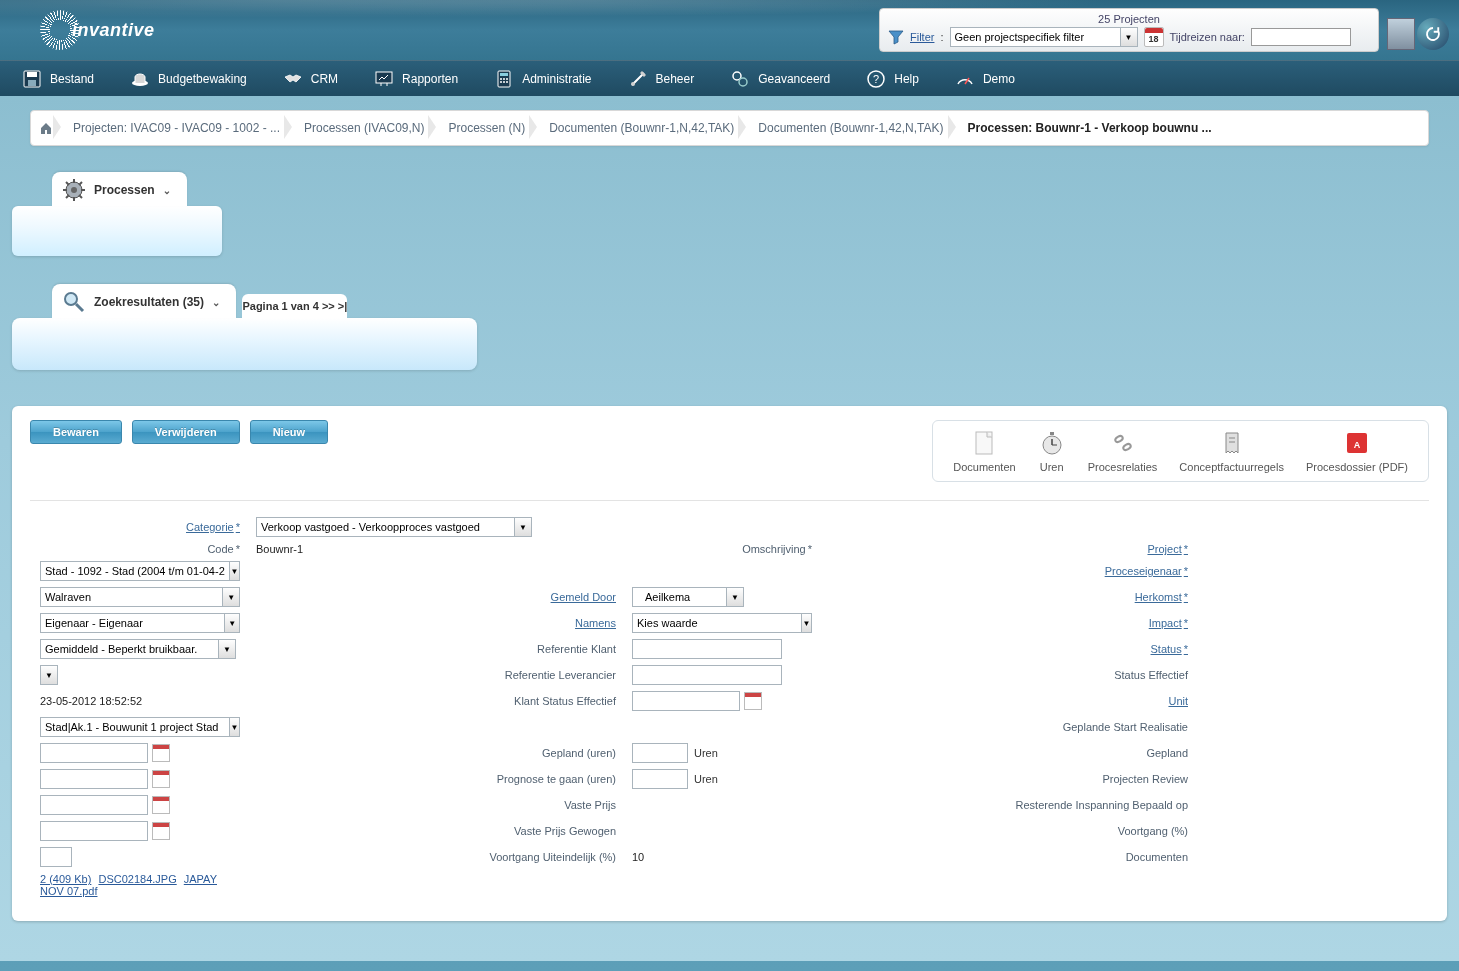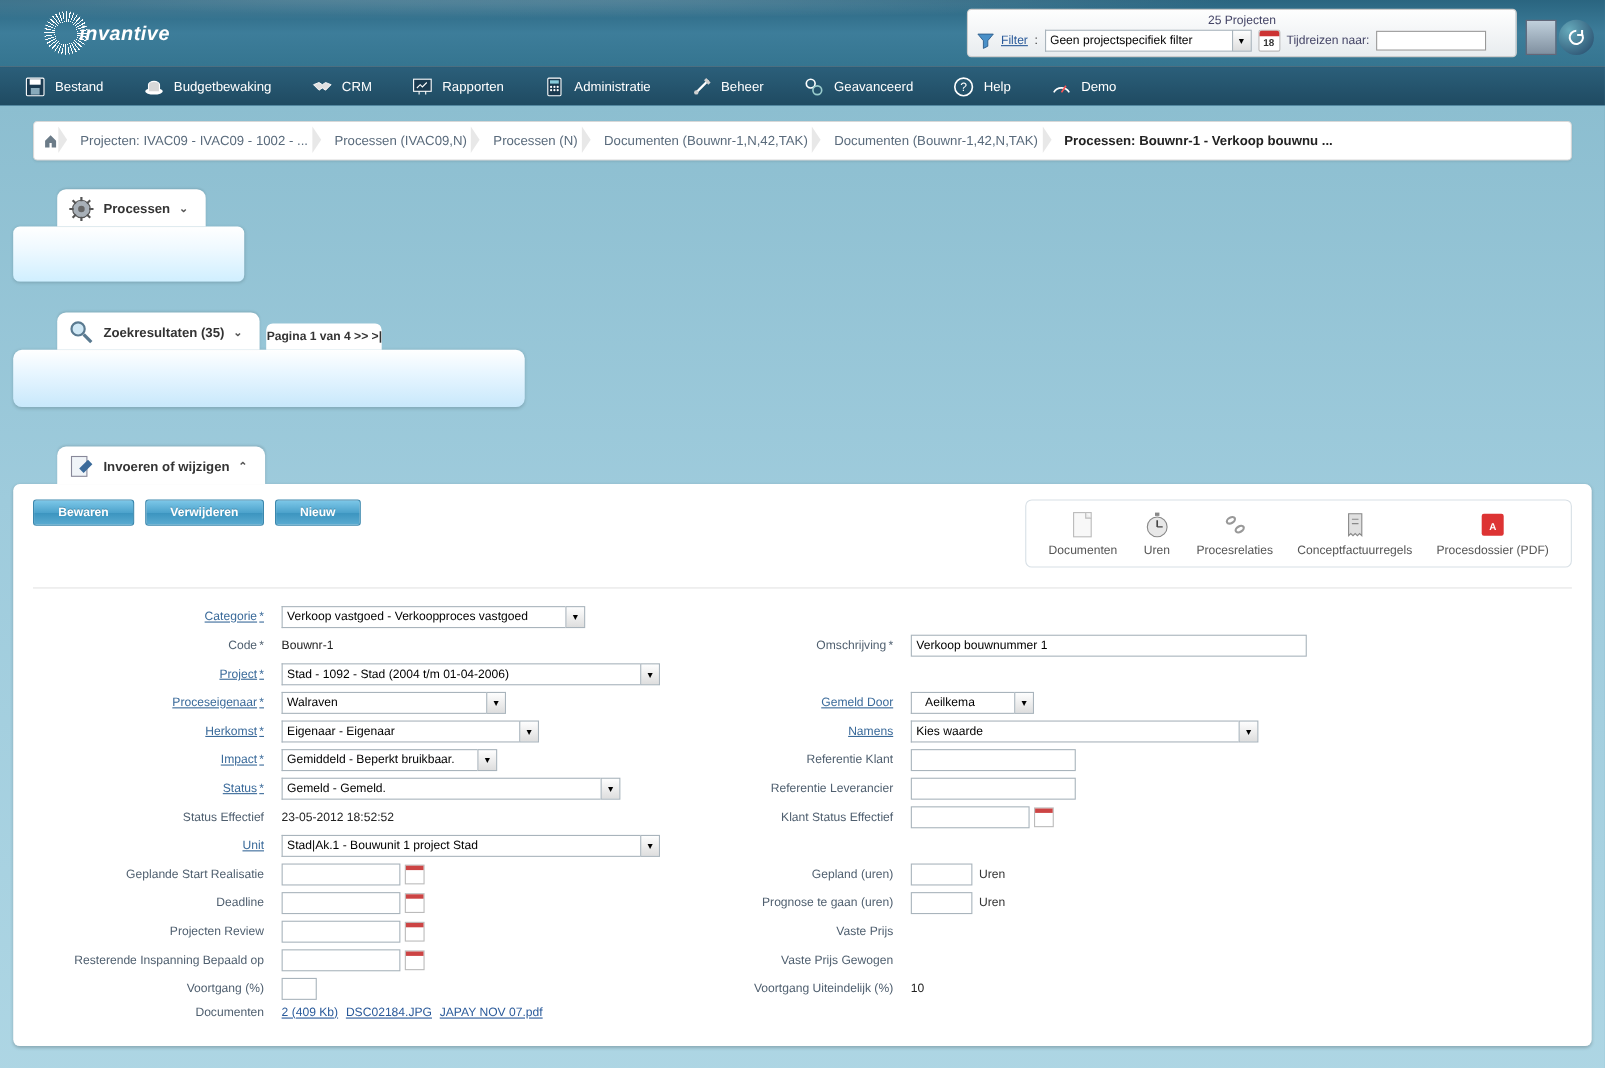--- a/index.html
+++ b/index.html
@@ -426,32 +426,20 @@
       </span>
       <span>Zoekresultaten (35)</span>
       <span class="chev">⌄</span>
     </div>
     <div class="pagination-tab">Pagina 1 van 4 &gt;&gt; &gt;|</div>
   </div>
   <div class="zoek-content"></div>
 </div>
 
 <div class="form-panel">
-  <div class="form-tab-strip">
-    <div class="tab">
-      <span class="tab-icon">
-        <svg viewBox="0 0 24 24">
-              <rect x="3" y="3" width="14" height="18" fill="#f0f4f8" stroke="#889"></rect>
-              <path d="M18 6l4 4-8 8-4-4z" fill="#3a6a9a"></path>
-            </svg>
-      </span>
-      <span>Invoeren of wijzigen</span>
-      <span class="chev">⌃</span>
-    </div>
-  </div>
   <div class="form-body">
     <div class="form-top">
       <div class="action-buttons">
         <button class="btn">Bewaren</button>
         <button class="btn">Verwijderen</button>
         <button class="btn">Nieuw</button>
       </div>
       <div class="quick-links">
         <div class="ql">
           <span class="ql-icon">
@@ -511,21 +499,20 @@
       <div class="select-wrap">
         <input class="ctrl" style="width: 258px;" value="Verkoop vastgoed - Verkoopproces vastgoed">
         <button class="dd-btn">▼</button>
       </div>
       <div></div>
           <div></div>
 
       <div class="lbl"><span>Code</span><span class="req">*</span></div>
       <div class="val">Bouwnr-1</div>
       <div class="lbl"><span>Omschrijving</span><span class="req">*</span></div>
-      <div><input class="ctrl" style="width: 100%;" value="Verkoop bouwnummer 1"></div>
 
       <div class="lbl u"><span>Project</span><span class="req">*</span></div>
       <div class="select-wrap">
         <input class="ctrl" style="width: 326px;" value="Stad - 1092 - Stad (2004 t/m 01-04-2006)">
         <button class="dd-btn">▼</button>
       </div>
       <div></div>
           <div></div>
 
       <div class="lbl u"><span>Proceseigenaar</span><span class="req">*</span></div>
@@ -553,21 +540,20 @@
       <div class="lbl u"><span>Impact</span><span class="req">*</span></div>
       <div class="select-wrap">
         <input class="ctrl" style="width: 178px;" value="Gemiddeld - Beperkt bruikbaar.">
         <button class="dd-btn">▼</button>
       </div>
       <div class="lbl">Referentie Klant</div>
       <div><input class="ctrl" style="width: 150px;"></div>
 
       <div class="lbl u"><span>Status</span><span class="req">*</span></div>
       <div class="select-wrap">
-        <input class="ctrl" style="width: 290px;" value="Gemeld - Gemeld.">
         <button class="dd-btn">▼</button>
       </div>
       <div class="lbl">Referentie Leverancier</div>
       <div><input class="ctrl" style="width: 150px;"></div>
 
       <div class="lbl">Status Effectief</div>
       <div class="val">23-05-2012 18:52:52</div>
       <div class="lbl">Klant Status Effectief</div>
       <div class="date-wrap">
             <input class="ctrl" style="">
@@ -586,21 +572,21 @@
       <div class="date-wrap">
             <input class="ctrl" style="">
             <button class="cal-btn"></button>
           </div>
       <div class="lbl">Gepland (uren)</div>
       <div class="uren-wrap">
             <input class="ctrl" style="">
             <span>Uren</span>
           </div>
 
-      <div class="lbl">Deadline</div>
+      <div class="lbl">Gepland</div>
       <div class="date-wrap">
             <input class="ctrl" style="">
             <button class="cal-btn"></button>
           </div>
       <div class="lbl">Prognose te gaan (uren)</div>
       <div class="uren-wrap">
             <input class="ctrl" style="">
             <span>Uren</span>
           </div>
 

